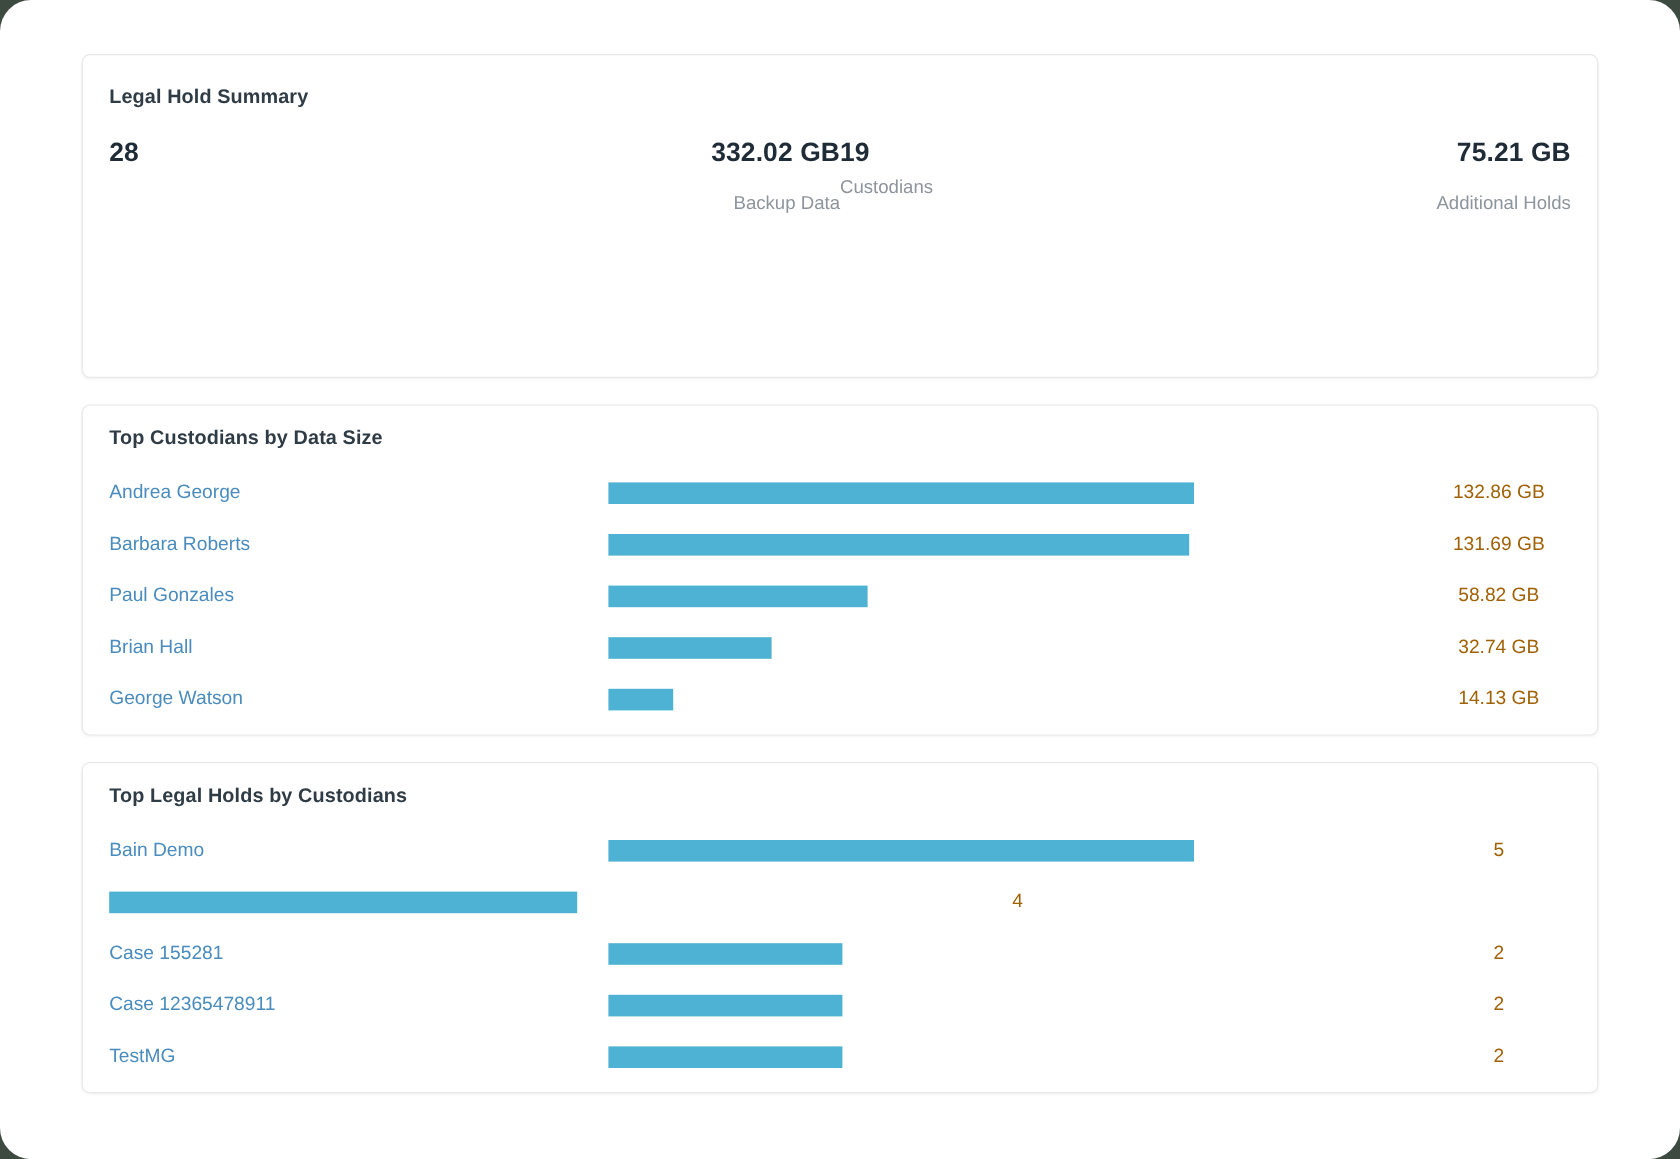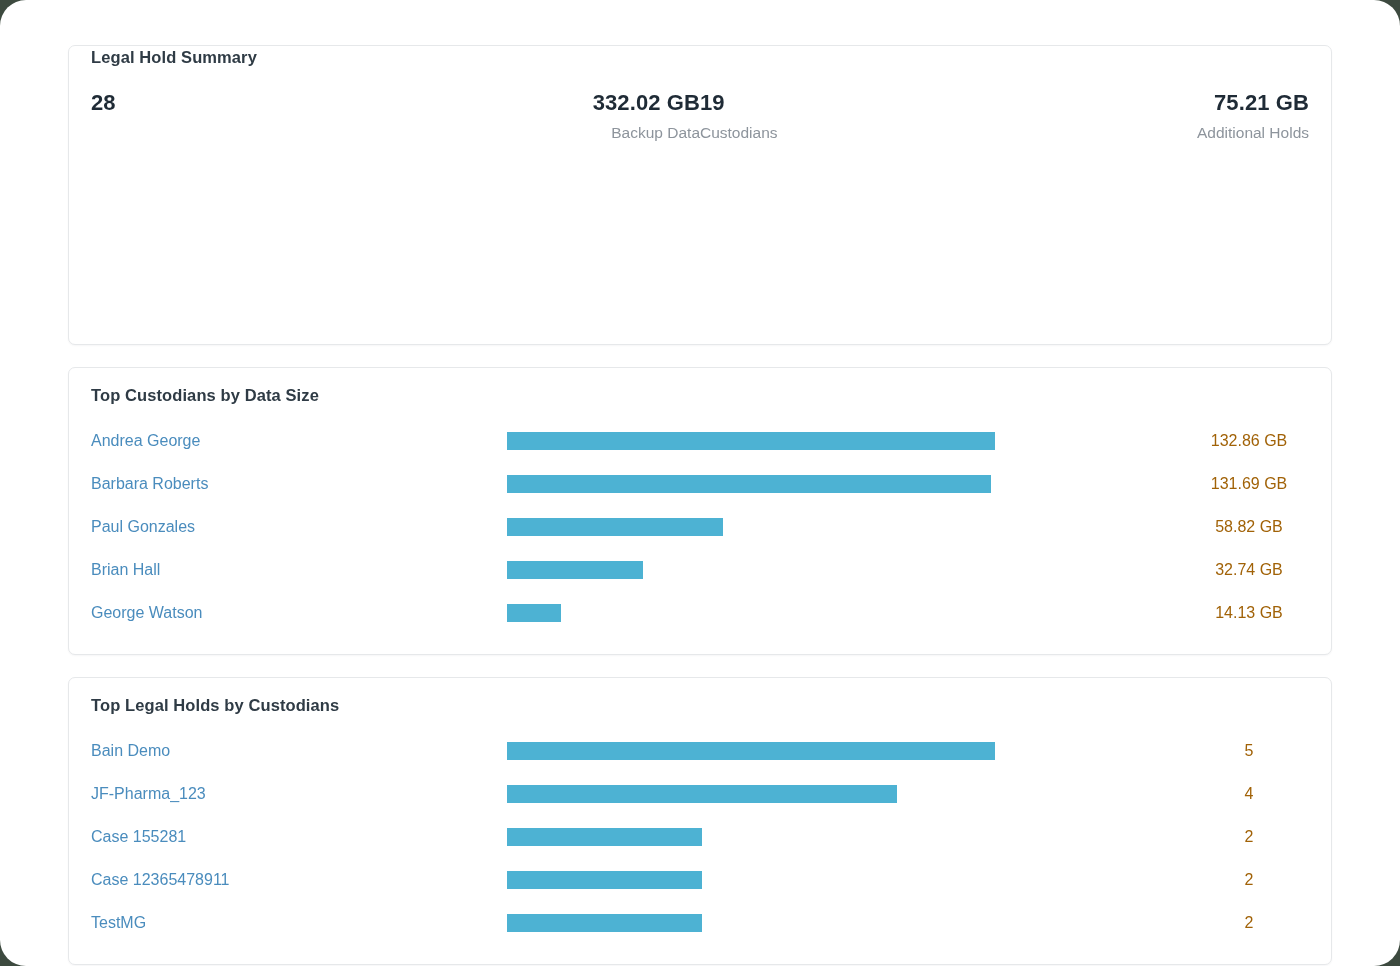--- a/index.html
+++ b/index.html
@@ -43,50 +43,50 @@
   .card + .card { margin-top: 22px; }
 
   .card-title {
     font-size: 16.5px;
     font-weight: bold;
     color: #2f3b45;
     letter-spacing: 0.1px;
   }
 
   
-  .summary-card { padding: 2px 22px 24px 22px; height: 300px; }
+  .summary-card { padding: 26px 22px 24px 22px; height: 270px; }
 
   .summary-grid {
     margin-top: 22px;
     display: grid;
     grid-template-columns: 1fr 1fr 1fr 1fr;
     grid-template-rows: auto auto;
     row-gap: 62px;
   }
 
   .stat { display: flex; flex-direction: column; }
-  .stat.right { align-items: flex-end; text-align: right; }
+  .stat.right { align-items: flex-end; text-align: right; gap: 13px; }
 
   .stat-value {
     font-size: 22px;
     font-weight: bold;
     color: #1f2b36;
     line-height: 1.25;
     letter-spacing: 0.1px;
   }
 
   .stat-label {
     margin-top: 7px;
     font-size: 15.5px;
     color: #8d949c;
     line-height: 1.2;
   }
 
   
-  .barlist-card { padding: 18px 22px 20px 22px; }
+  .barlist-card { padding: 18px 22px 8px 22px; }
 
   .bar-rows { margin-top: 14px; }
 
   .bar-row {
     display: grid;
     grid-template-columns: 416px 1fr 120px;
     align-items: center;
     height: 43px;
   }
 
@@ -194,21 +194,20 @@
       <div class="card-title">Top Legal Holds by Custodians</div>
       <div class="bar-rows">
           <div class="bar-row">
             <a class="bar-row-label">Bain Demo</a>
             <div class="bar-track">
               <div class="bar-fill" style="width: 488px; background: rgb(77, 178, 211);"></div>
             </div>
             <div class="bar-row-value">5</div>
           </div>
           <div class="bar-row">
-            <a class="bar-row-label">JF-Pharma_123</a>
             <div class="bar-track">
               <div class="bar-fill" style="width: 390px; background: rgb(77, 178, 211);"></div>
             </div>
             <div class="bar-row-value">4</div>
           </div>
           <div class="bar-row">
             <a class="bar-row-label">Case 155281</a>
             <div class="bar-track">
               <div class="bar-fill" style="width: 195px; background: rgb(77, 178, 211);"></div>
             </div>

